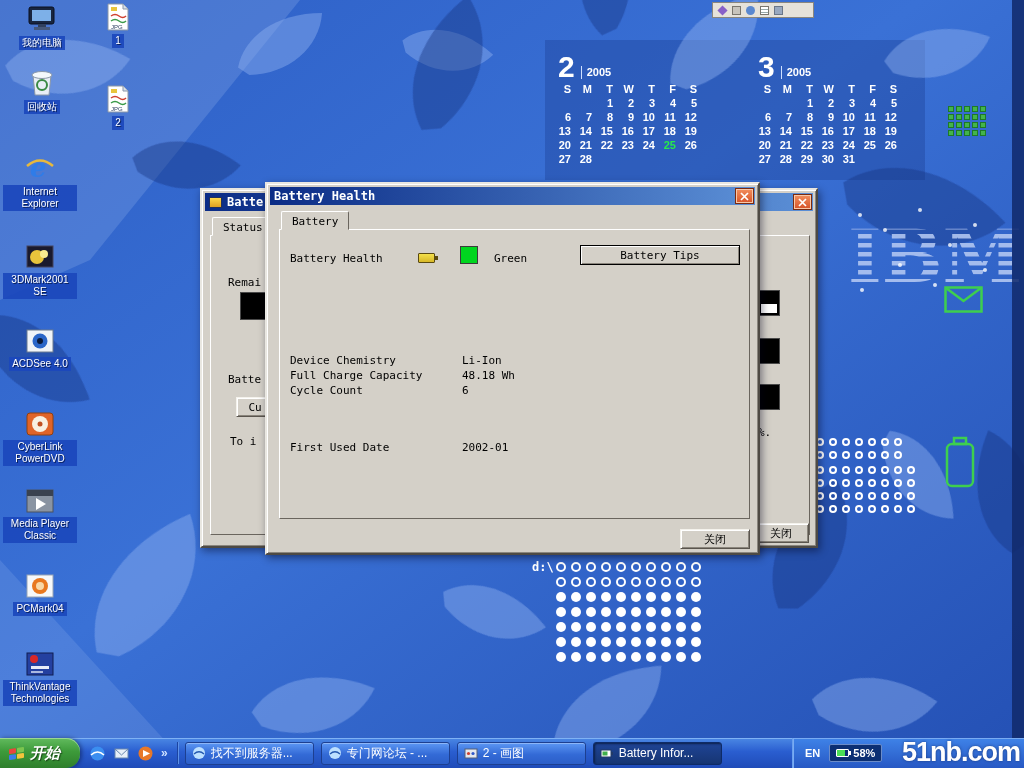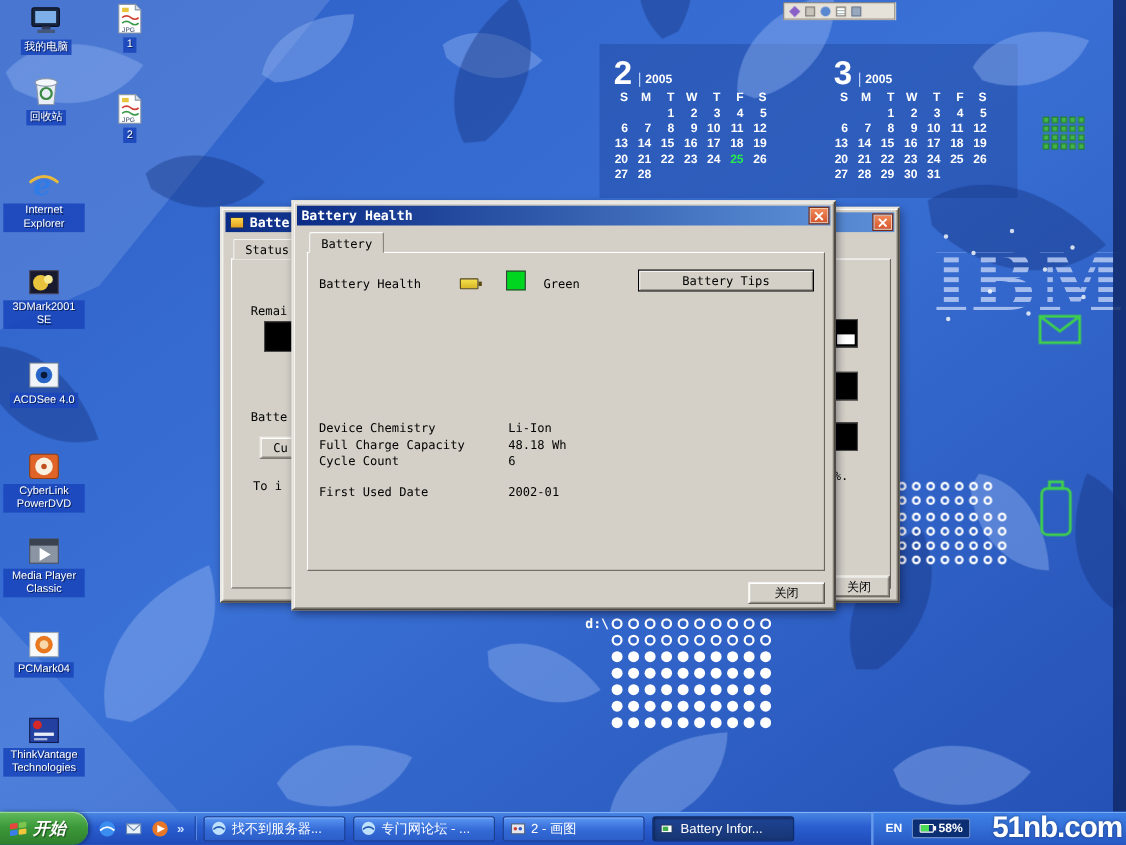--- a/index.html
+++ b/index.html
@@ -516,21 +516,21 @@
         </svg>
     </span>
   </div>
   <div class="tab" style="left:14px;top:27px">Battery</div>
   <div class="tabpage" style="left:12px;top:45px;width:471px;height:290px">
     <div class="mono abs" style="left:10px;top:22px">Battery Health</div>
     <span class="batt-icon" style="left:138px;top:23px"></span>
     <span class="abs" style="left:180px;top:16px;width:18px;height:18px;background:#00d61f;border:1px solid #3c3c3c"></span>
     <div class="mono abs" style="left:214px;top:22px">Green</div>
     <button class="btn btn-strong" style="left:300px;top:15px;width:160px;height:20px">Battery Tips</button>
-    <div class="abs" style="left:10px;top:152px">
+    <div class="abs" style="left:10px;top:123px">
       <div class="frow">
         <span class="flabel mono">Device Chemistry</span>
         <span class="mono">Li-Ion</span>
       </div>
       <div class="frow">
         <span class="flabel mono">Full Charge Capacity</span>
         <span class="mono">48.18 Wh</span>
       </div>
       <div class="frow">
         <span class="flabel mono">Cycle Count</span>

